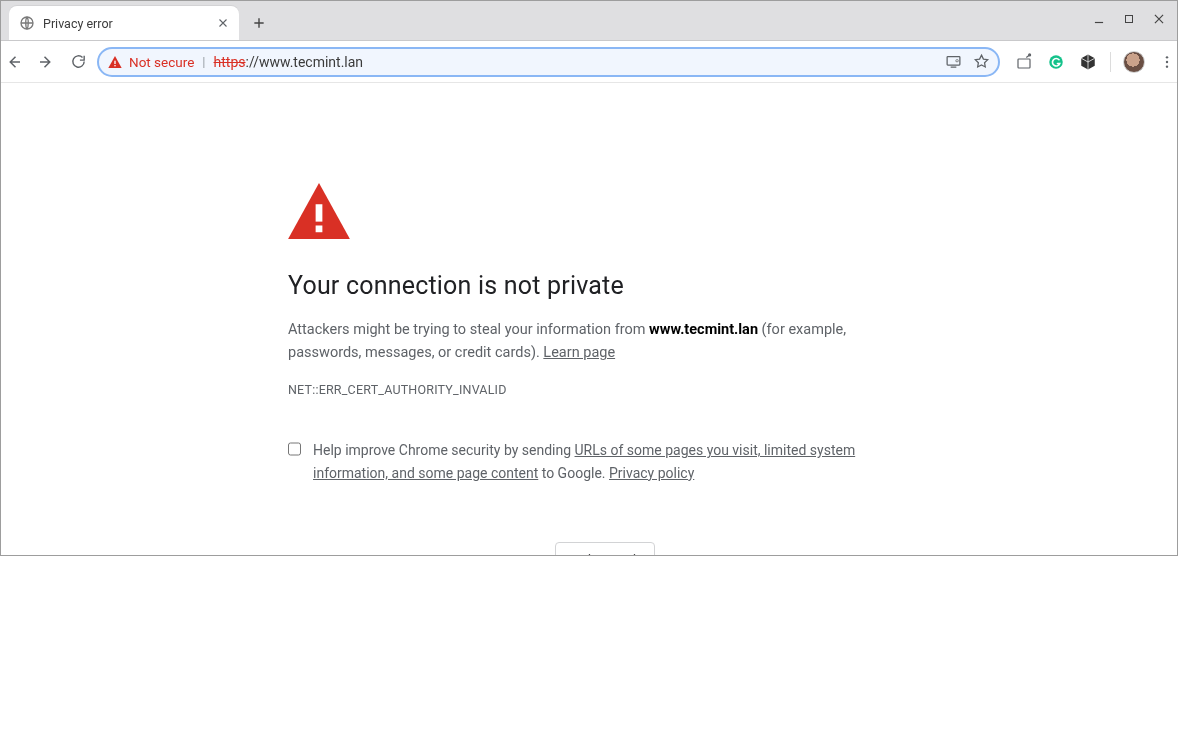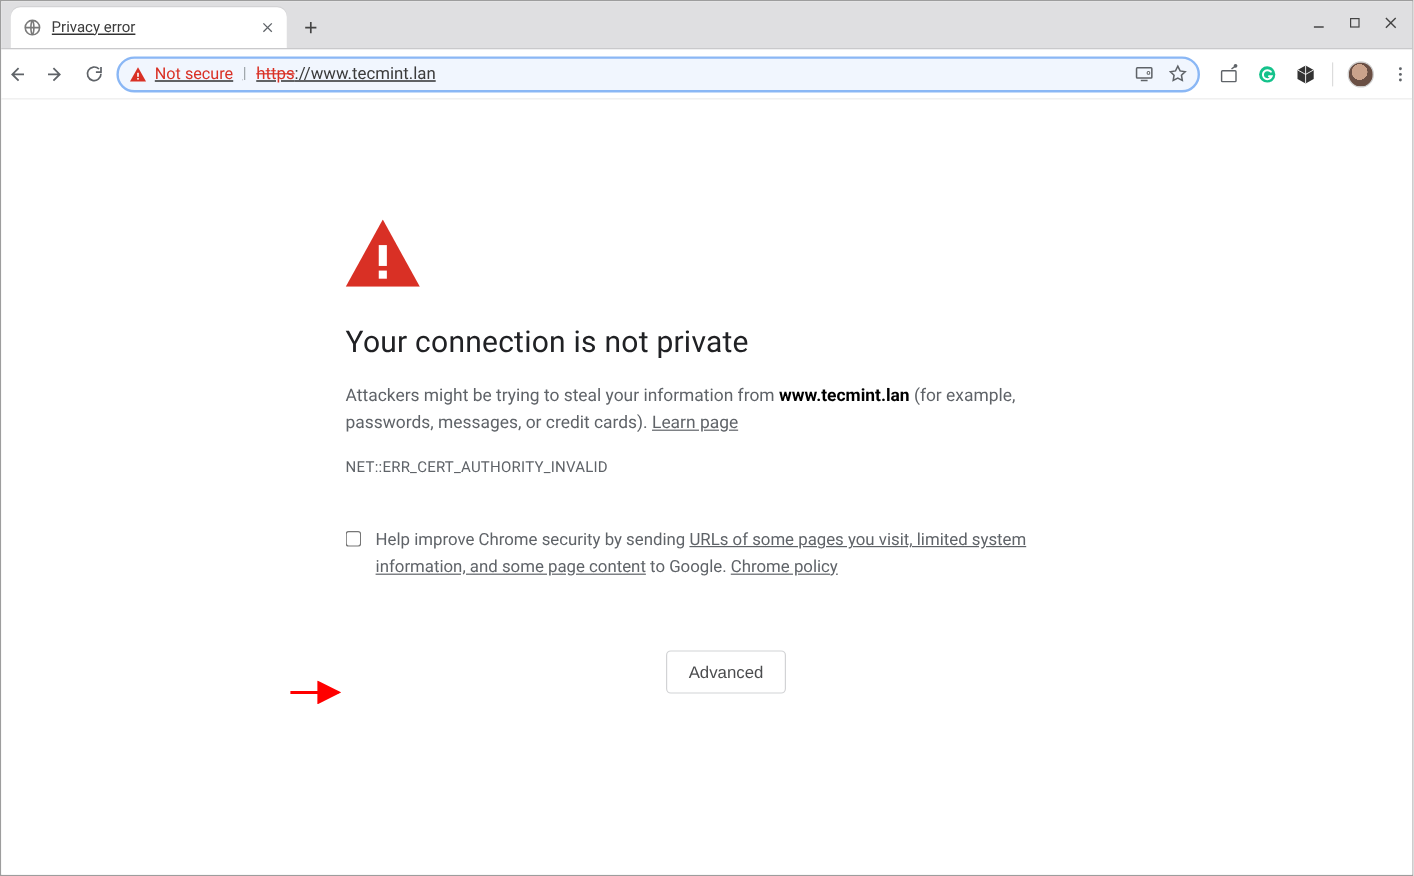--- a/index.html
+++ b/index.html
@@ -1,18 +1,18 @@
 <!DOCTYPE html>
 <html><head>
 <meta charset="utf-8">
 <style>
   * { box-sizing: border-box; margin: 0; padding: 0; }
   html, body { width: 1178px; height: 730px; font-family: "Segoe UI", Roboto, Arial, sans-serif; background:#fff; }
   .window {
-    width: 1178px; height: 730px; border: 1px solid #9d9d9d; background:#fff; position: relative; overflow: hidden; text-decoration: underline;
+    width: 1178px; height: 556px; border: 1px solid #9d9d9d; background:#fff; position: relative; overflow: hidden;
   }
   
   .tabstrip {
     height: 40px; background:#dfdfe1; display:flex; align-items:flex-end; position:relative; padding-left:8px;
     border-bottom:1px solid #c9c9cb;
   }
   .tab {
     height: 34px; min-width: 230px; background:#ffffff; border-top-left-radius:8px; border-top-right-radius:8px;
     display:flex; align-items:center; padding:0 8px 0 10px; position:relative; margin-top:6px;
     box-shadow: 0 -1px 0 rgba(0,0,0,0.05);
@@ -203,21 +203,21 @@
 
       <p class="para">
         <span>Attackers might be trying to steal your information from </span><strong>www.tecmint.lan</strong><span> (for example, passwords, messages, or credit cards). </span><a>Learn page</a>
       </p>
 
       <div class="err-code">NET::ERR_CERT_AUTHORITY_INVALID</div>
 
       <div class="optin">
         <input type="checkbox" style="">
         <div class="txt">
-          <span>Help improve Chrome security by sending </span><a>URLs of some pages you visit, limited system information, and some page content</a><span> to Google. </span><a>Chrome policy</a>
+          <span>Help improve Chrome security by sending </span><a>URLs of some pages you visit, limited system information, and some page content</a><span> to Google. </span><a>Privacy policy</a>
         </div>
       </div>
 
       <div class="btn-row">
         <button class="btn secondary">Advanced</button>
       </div>
     </div>
 
     <svg class="arrow" width="48" height="20">
       <defs>

